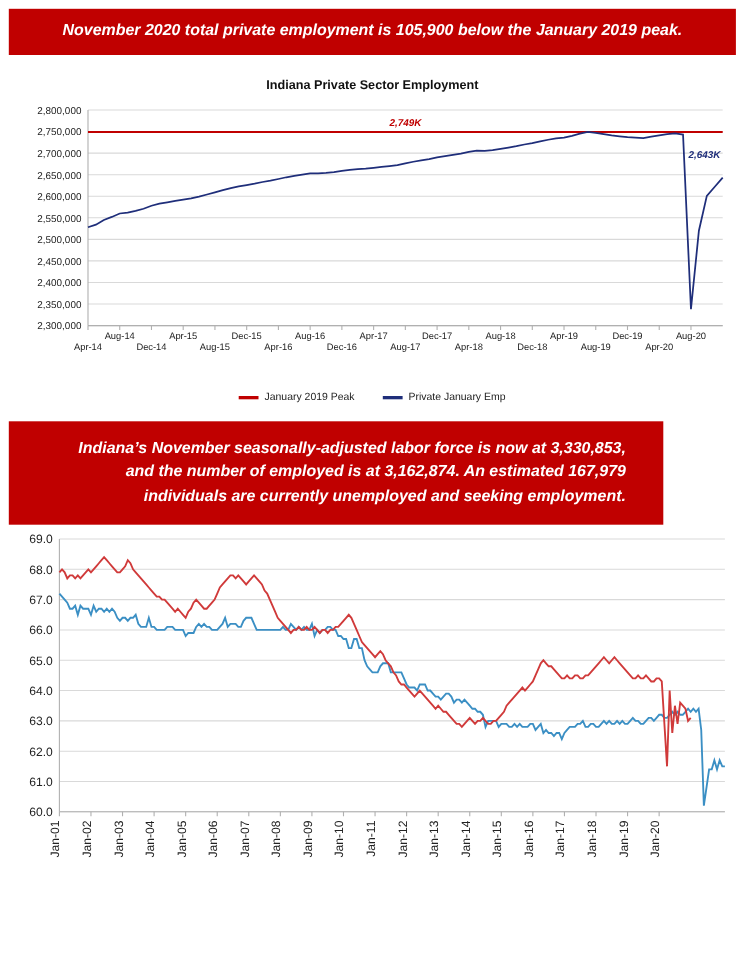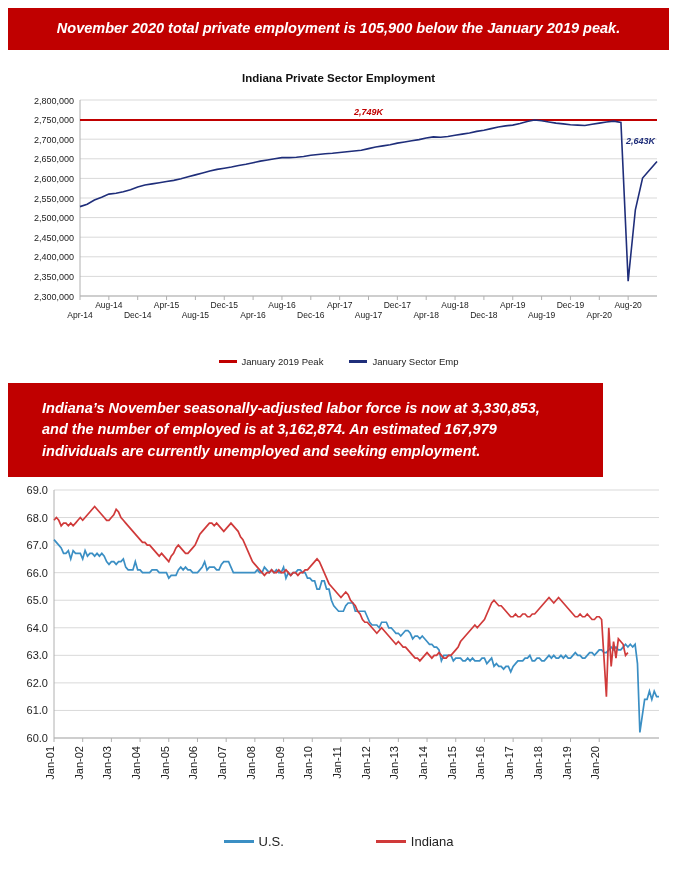--- a/index.html
+++ b/index.html
@@ -18,21 +18,21 @@
     background: #ffffff;
     overflow: hidden;
   }
 
   
   .banner {
     background: #C00000;
     color: #ffffff;
     font-style: italic;
     font-weight: bold;
-    text-align: left;
+    text-align: right;
     line-height: 1.45;
   }
   .banner-1 {
     position: absolute;
     left: 8px;
     top: 8px;
     width: 661px;
     height: 42px;
     font-size: 14.5px;
     display: flex;
@@ -202,21 +202,21 @@
           <text x="647" y="51.54399999999998" text-anchor="end" font-size="9" font-weight="bold" font-style="italic" fill="#1F2E7A">2,643K</text>
         </svg>
     </div>
     <div class="chart1-legend">
       <div class="leg-item">
         <span class="leg-swatch" style="background:#C00000"></span>
         <span>January 2019 Peak</span>
       </div>
       <div class="leg-item">
         <span class="leg-swatch" style="background:#1F2E7A"></span>
-        <span>January Sector Emp</span>
+        <span>Private January Emp</span>
       </div>
     </div>
   </div>
 
   <div class="banner banner-2">Indiana’s November seasonally-adjusted labor force is now at 3,330,853, and the number of employed is at 3,162,874. An estimated 167,979 individuals are currently unemployed and seeking employment.</div>
 
   <div class="chart2-wrap">
     <div class="chart2-plot">
       <svg id="svg2" width="661" height="330" viewBox="0 0 661 330">
           <line x1="46" y1="256" x2="651" y2="256" stroke="#d9d9d9" stroke-width="1"></line>
@@ -278,25 +278,15 @@
           <line x1="533.8260869565217" y1="256" x2="533.8260869565217" y2="260" stroke="#b0b0b0" stroke-width="1"></line>
           <text x="533.8260869565217" y="264" font-size="11" fill="#222" transform="rotate(-90 533.8260869565217 264)" text-anchor="end">Jan-18</text>
           <line x1="562.5217391304348" y1="256" x2="562.5217391304348" y2="260" stroke="#b0b0b0" stroke-width="1"></line>
           <text x="562.5217391304348" y="264" font-size="11" fill="#222" transform="rotate(-90 562.5217391304348 264)" text-anchor="end">Jan-19</text>
           <line x1="591.2173913043479" y1="256" x2="591.2173913043479" y2="260" stroke="#b0b0b0" stroke-width="1"></line>
           <text x="591.2173913043479" y="264" font-size="11" fill="#222" transform="rotate(-90 591.2173913043479 264)" text-anchor="end">Jan-20</text>
           <path d="M46.00 57.60 L48.39 60.36 L50.78 63.11 L53.17 65.87 L55.57 71.38 L57.96 71.38 L60.35 68.62 L62.74 76.89 L65.13 68.62 L67.52 71.38 L69.91 71.38 L72.30 71.38 L74.70 76.89 L77.09 68.62 L79.48 74.13 L81.87 71.38 L84.26 71.38 L86.65 74.13 L89.04 71.38 L91.43 74.13 L93.83 71.38 L96.22 74.13 L98.61 79.64 L101.00 82.40 L103.39 79.64 L105.78 79.64 L108.17 82.40 L110.57 79.64 L112.96 79.64 L115.35 76.89 L117.74 85.16 L120.13 87.91 L122.52 87.91 L124.91 87.91 L127.30 79.64 L129.70 87.91 L132.09 87.91 L134.48 90.67 L136.87 90.67 L139.26 90.67 L141.65 90.67 L144.04 87.91 L146.43 87.91 L148.83 87.91 L151.22 90.67 L153.61 90.67 L156.00 90.67 L158.39 90.67 L160.78 96.18 L163.17 93.42 L165.57 93.42 L167.96 93.42 L170.35 87.91 L172.74 85.16 L175.13 87.91 L177.52 85.16 L179.91 87.91 L182.30 87.91 L184.70 90.67 L187.09 90.67 L189.48 90.67 L191.87 87.91 L194.26 85.16 L196.65 79.64 L199.04 87.91 L201.43 85.16 L203.83 85.16 L206.22 85.16 L208.61 87.91 L211.00 87.91 L213.39 82.40 L215.78 79.64 L218.17 79.64 L220.57 79.64 L222.96 85.16 L225.35 90.67 L227.74 90.67 L230.13 90.67 L232.52 90.67 L234.91 90.67 L237.30 90.67 L239.70 90.67 L242.09 90.67 L244.48 90.67 L246.87 90.67 L249.26 87.91 L251.65 90.67 L254.04 90.67 L256.43 85.16 L258.83 87.91 L261.22 90.67 L263.61 87.91 L266.00 90.67 L268.39 87.91 L270.78 90.67 L273.17 90.67 L275.57 85.16 L277.96 96.18 L280.35 90.67 L282.74 93.42 L285.13 90.67 L287.52 90.67 L289.91 87.91 L292.30 87.91 L294.70 90.67 L297.09 90.67 L299.48 96.18 L301.87 96.18 L304.26 98.93 L306.65 98.93 L309.04 107.20 L311.43 107.20 L313.83 98.93 L316.22 98.93 L318.61 107.20 L321.00 107.20 L323.39 118.22 L325.78 123.73 L328.17 126.49 L330.57 129.24 L332.96 129.24 L335.35 129.24 L337.74 123.73 L340.13 120.98 L342.52 120.98 L344.91 120.98 L347.30 129.24 L349.70 129.24 L352.09 129.24 L354.48 129.24 L356.87 129.24 L359.26 134.76 L361.65 140.27 L364.04 143.02 L366.43 143.02 L368.83 143.02 L371.22 145.78 L373.61 140.27 L376.00 140.27 L378.39 140.27 L380.78 145.78 L383.17 145.78 L385.57 148.53 L387.96 151.29 L390.35 151.29 L392.74 154.04 L395.13 151.29 L397.52 148.53 L399.91 148.53 L402.30 151.29 L404.70 156.80 L407.09 154.04 L409.48 154.04 L411.87 156.80 L414.26 154.04 L416.65 156.80 L419.04 159.56 L421.43 162.31 L423.83 162.31 L426.22 165.07 L428.61 165.07 L431.00 167.82 L433.39 178.84 L435.78 173.33 L438.17 173.33 L440.57 173.33 L442.96 173.33 L445.35 178.84 L447.74 176.09 L450.13 176.09 L452.52 176.09 L454.91 178.84 L457.30 178.84 L459.70 176.09 L462.09 178.84 L464.48 176.09 L466.87 178.84 L469.26 178.84 L471.65 178.84 L474.04 176.09 L476.43 176.09 L478.83 181.60 L481.22 178.84 L483.61 176.09 L486.00 184.36 L488.39 181.60 L490.78 184.36 L493.17 184.36 L495.57 187.11 L497.96 184.36 L500.35 184.36 L502.74 189.87 L505.13 184.36 L507.52 181.60 L509.91 178.84 L512.30 178.84 L514.70 178.84 L517.09 176.09 L519.48 176.09 L521.87 173.33 L524.26 178.84 L526.65 178.84 L529.04 176.09 L531.43 176.09 L533.83 178.84 L536.22 178.84 L538.61 176.09 L541.00 173.33 L543.39 176.09 L545.78 173.33 L548.17 176.09 L550.57 176.09 L552.96 173.33 L555.35 176.09 L557.74 173.33 L560.13 176.09 L562.52 176.09 L564.91 173.33 L567.30 170.58 L569.70 173.33 L572.09 173.33 L574.48 176.09 L576.87 176.09 L579.26 173.33 L581.65 170.58 L584.04 170.58 L586.43 173.33 L588.83 170.58 L591.22 167.82 L593.61 167.82 L596.00 170.58 L598.39 170.58 L600.78 167.82 L603.17 165.07 L605.57 167.82 L607.96 165.07 L610.35 167.82 L612.74 167.82 L615.13 165.07 L617.52 162.31 L619.91 165.07 L622.30 162.31 L624.70 165.07 L627.09 162.31 L629.48 181.60 L631.87 250.49 L634.26 233.96 L636.65 217.42 L639.04 217.42 L641.43 209.16 L643.83 217.42 L646.22 209.16 L648.61 214.67 L651.00 214.67 " fill="none" stroke="#3B8FC4" stroke-width="1.7"></path>
           <path d="M46.00 38.31 L48.39 35.56 L50.78 38.31 L53.17 43.82 L55.57 41.07 L57.96 41.07 L60.35 43.82 L62.74 41.07 L65.13 43.82 L67.52 41.07 L69.91 38.31 L72.30 35.56 L74.70 38.31 L77.09 35.56 L79.48 32.80 L81.87 30.04 L84.26 27.29 L86.65 24.53 L89.04 27.29 L91.43 30.04 L93.83 32.80 L96.22 35.56 L98.61 38.31 L101.00 38.31 L103.39 35.56 L105.78 32.80 L108.17 27.29 L110.57 30.04 L112.96 35.56 L115.35 38.31 L117.74 41.07 L120.13 43.82 L122.52 46.58 L124.91 49.33 L127.30 52.09 L129.70 54.84 L132.09 57.60 L134.48 60.36 L136.87 60.36 L139.26 63.11 L141.65 63.11 L144.04 65.87 L146.43 68.62 L148.83 71.38 L151.22 74.13 L153.61 71.38 L156.00 74.13 L158.39 76.89 L160.78 79.64 L163.17 74.13 L165.57 71.38 L167.96 65.87 L170.35 63.11 L172.74 65.87 L175.13 68.62 L177.52 71.38 L179.91 71.38 L182.30 68.62 L184.70 65.87 L187.09 63.11 L189.48 57.60 L191.87 52.09 L194.26 49.33 L196.65 46.58 L199.04 43.82 L201.43 41.07 L203.83 41.07 L206.22 43.82 L208.61 41.07 L211.00 43.82 L213.39 46.58 L215.78 49.33 L218.17 46.58 L220.57 43.82 L222.96 41.07 L225.35 43.82 L227.74 46.58 L230.13 49.33 L232.52 54.84 L234.91 57.60 L237.30 63.11 L239.70 68.62 L242.09 74.13 L244.48 79.64 L246.87 82.40 L249.26 85.16 L251.65 87.91 L254.04 90.67 L256.43 93.42 L258.83 90.67 L261.22 90.67 L263.61 87.91 L266.00 90.67 L268.39 90.67 L270.78 87.91 L273.17 90.67 L275.57 90.67 L277.96 87.91 L280.35 90.67 L282.74 93.42 L285.13 90.67 L287.52 90.67 L289.91 93.42 L292.30 90.67 L294.70 90.67 L297.09 87.91 L299.48 87.91 L301.87 85.16 L304.26 82.40 L306.65 79.64 L309.04 76.89 L311.43 79.64 L313.83 85.16 L316.22 90.67 L318.61 96.18 L321.00 101.69 L323.39 104.44 L325.78 107.20 L328.17 109.96 L330.57 112.71 L332.96 115.47 L335.35 112.71 L337.74 109.96 L340.13 112.71 L342.52 118.22 L344.91 120.98 L347.30 123.73 L349.70 129.24 L352.09 132.00 L354.48 137.51 L356.87 140.27 L359.26 140.27 L361.65 143.02 L364.04 145.78 L366.43 148.53 L368.83 151.29 L371.22 148.53 L373.61 145.78 L376.00 148.53 L378.39 151.29 L380.78 154.04 L383.17 156.80 L385.57 159.56 L387.96 162.31 L390.35 159.56 L392.74 162.31 L395.13 165.07 L397.52 165.07 L399.91 167.82 L402.30 170.58 L404.70 173.33 L407.09 176.09 L409.48 176.09 L411.87 178.84 L414.26 176.09 L416.65 173.33 L419.04 170.58 L421.43 173.33 L423.83 176.09 L426.22 173.33 L428.61 173.33 L431.00 170.58 L433.39 173.33 L435.78 176.09 L438.17 176.09 L440.57 173.33 L442.96 173.33 L445.35 170.58 L447.74 167.82 L450.13 165.07 L452.52 159.56 L454.91 156.80 L457.30 154.04 L459.70 151.29 L462.09 148.53 L464.48 145.78 L466.87 143.02 L469.26 145.78 L471.65 143.02 L474.04 140.27 L476.43 137.51 L478.83 132.00 L481.22 126.49 L483.61 120.98 L486.00 118.22 L488.39 120.98 L490.78 123.73 L493.17 123.73 L495.57 126.49 L497.96 129.24 L500.35 132.00 L502.74 134.76 L505.13 134.76 L507.52 132.00 L509.91 134.76 L512.30 134.76 L514.70 132.00 L517.09 132.00 L519.48 134.76 L521.87 134.76 L524.26 132.00 L526.65 132.00 L529.04 129.24 L531.43 126.49 L533.83 123.73 L536.22 120.98 L538.61 118.22 L541.00 115.47 L543.39 118.22 L545.78 120.98 L548.17 118.22 L550.57 115.47 L552.96 118.22 L555.35 120.98 L557.74 123.73 L560.13 126.49 L562.52 129.24 L564.91 132.00 L567.30 134.76 L569.70 134.76 L572.09 132.00 L574.48 134.76 L576.87 134.76 L579.26 132.00 L581.65 134.76 L584.04 137.51 L586.43 137.51 L588.83 134.76 L591.22 134.76 L593.61 137.51 L596.00 176.09 L598.39 214.67 L600.78 145.78 L603.17 184.36 L605.57 159.56 L607.96 176.09 L610.35 156.80 L612.74 159.56 L615.13 162.31 L617.52 173.33 L619.91 170.58 " fill="none" stroke="#D03A3A" stroke-width="1.7"></path>
         </svg>
     </div>
-    <div class="chart2-legend">
-      <div class="leg-item">
-        <span class="leg-swatch2" style="background:#3B8FC4"></span>
-        <span>U.S.</span>
-      </div>
-      <div class="leg-item">
-        <span class="leg-swatch2" style="background:#D03A3A"></span>
-        <span>Indiana</span>
-      </div>
-    </div>
   </div>
 
 </div>
 
 </body></html>

